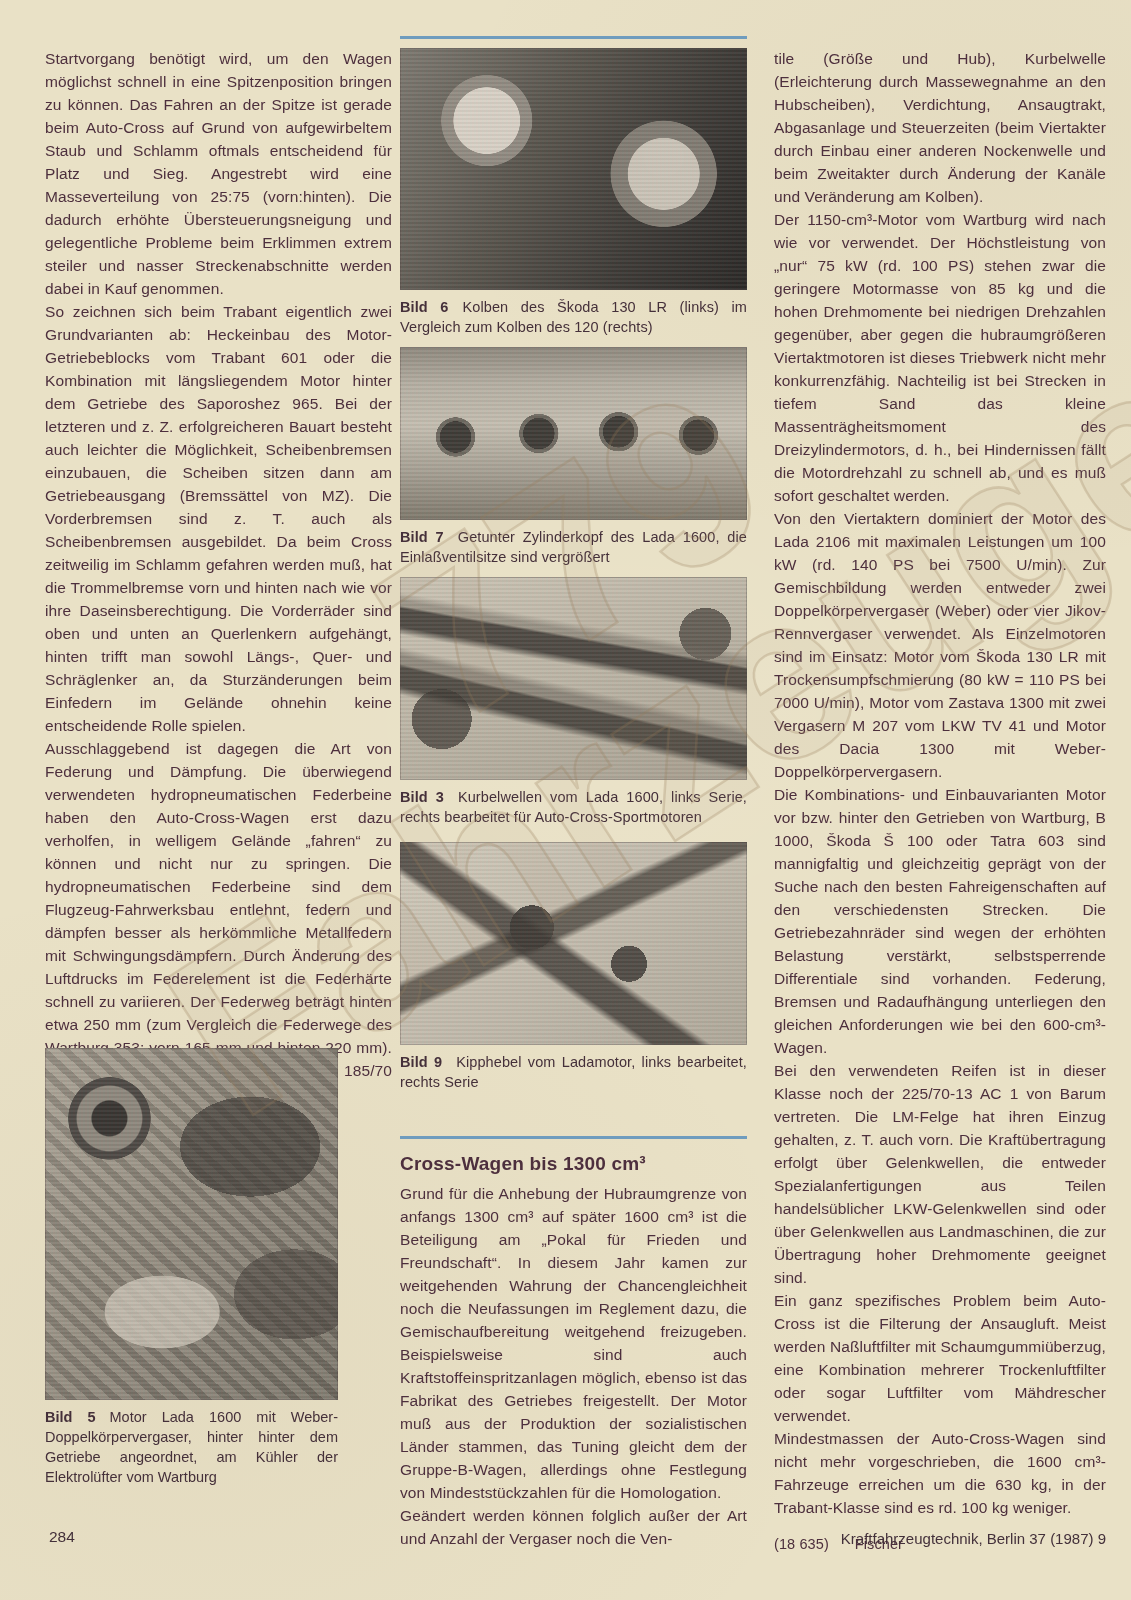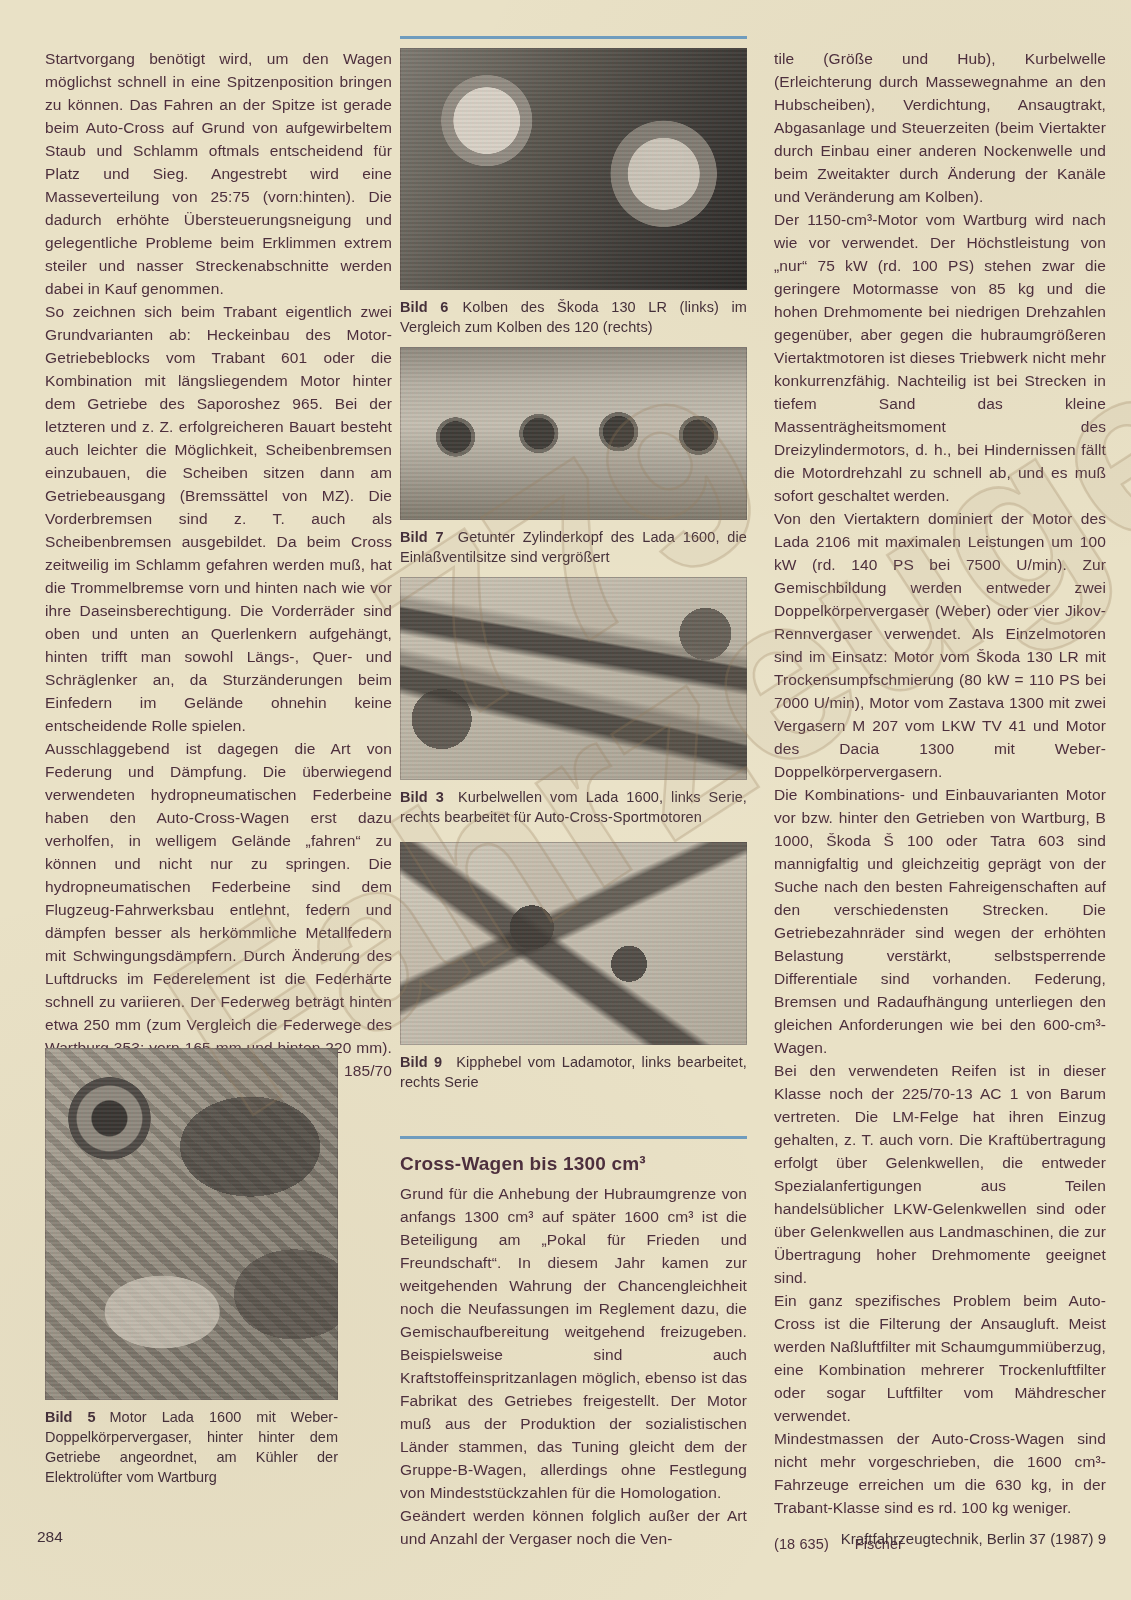--- a/index.html
+++ b/index.html
@@ -84,21 +84,21 @@
   .cap { margin:7px 0 10px; font-size:14.5px; line-height:20px; text-align:justify; color:#45303a; }
   .cap-label { font-weight:bold; padding-right:14px; }
   .mt8  { margin-top:8px; }
   .mt15 { margin-top:15px; }
 
   .heading { font-size:19px; font-weight:700; margin:13px 0 7px; text-align:left; letter-spacing:0.2px; }
 
   .byline { text-align:left; margin-top:14px; font-size:14.5px; }
   .byline .byline-author { margin-left:26px; }
 
-  .footer-left  { position:absolute; left:37px; top:1528px; font-size:15.5px; color:#43303a; }
+  .footer-left  { position:absolute; left:49px; top:1528px; font-size:15.5px; color:#43303a; }
   .footer-right { position:absolute; right:25px; top:1530px; font-size:15px; color:#43303a; }
 
   .wm {
     position:absolute; left:-120px; top:430px; width:1500px;
     transform:rotate(-33deg);
     font-weight:700; font-size:235px; line-height:215px;
     text-align:center;
     color:rgba(170,145,110,0.08);
     -webkit-text-stroke:2.5px rgba(150,122,88,0.26);
     z-index:6; pointer-events:none;

